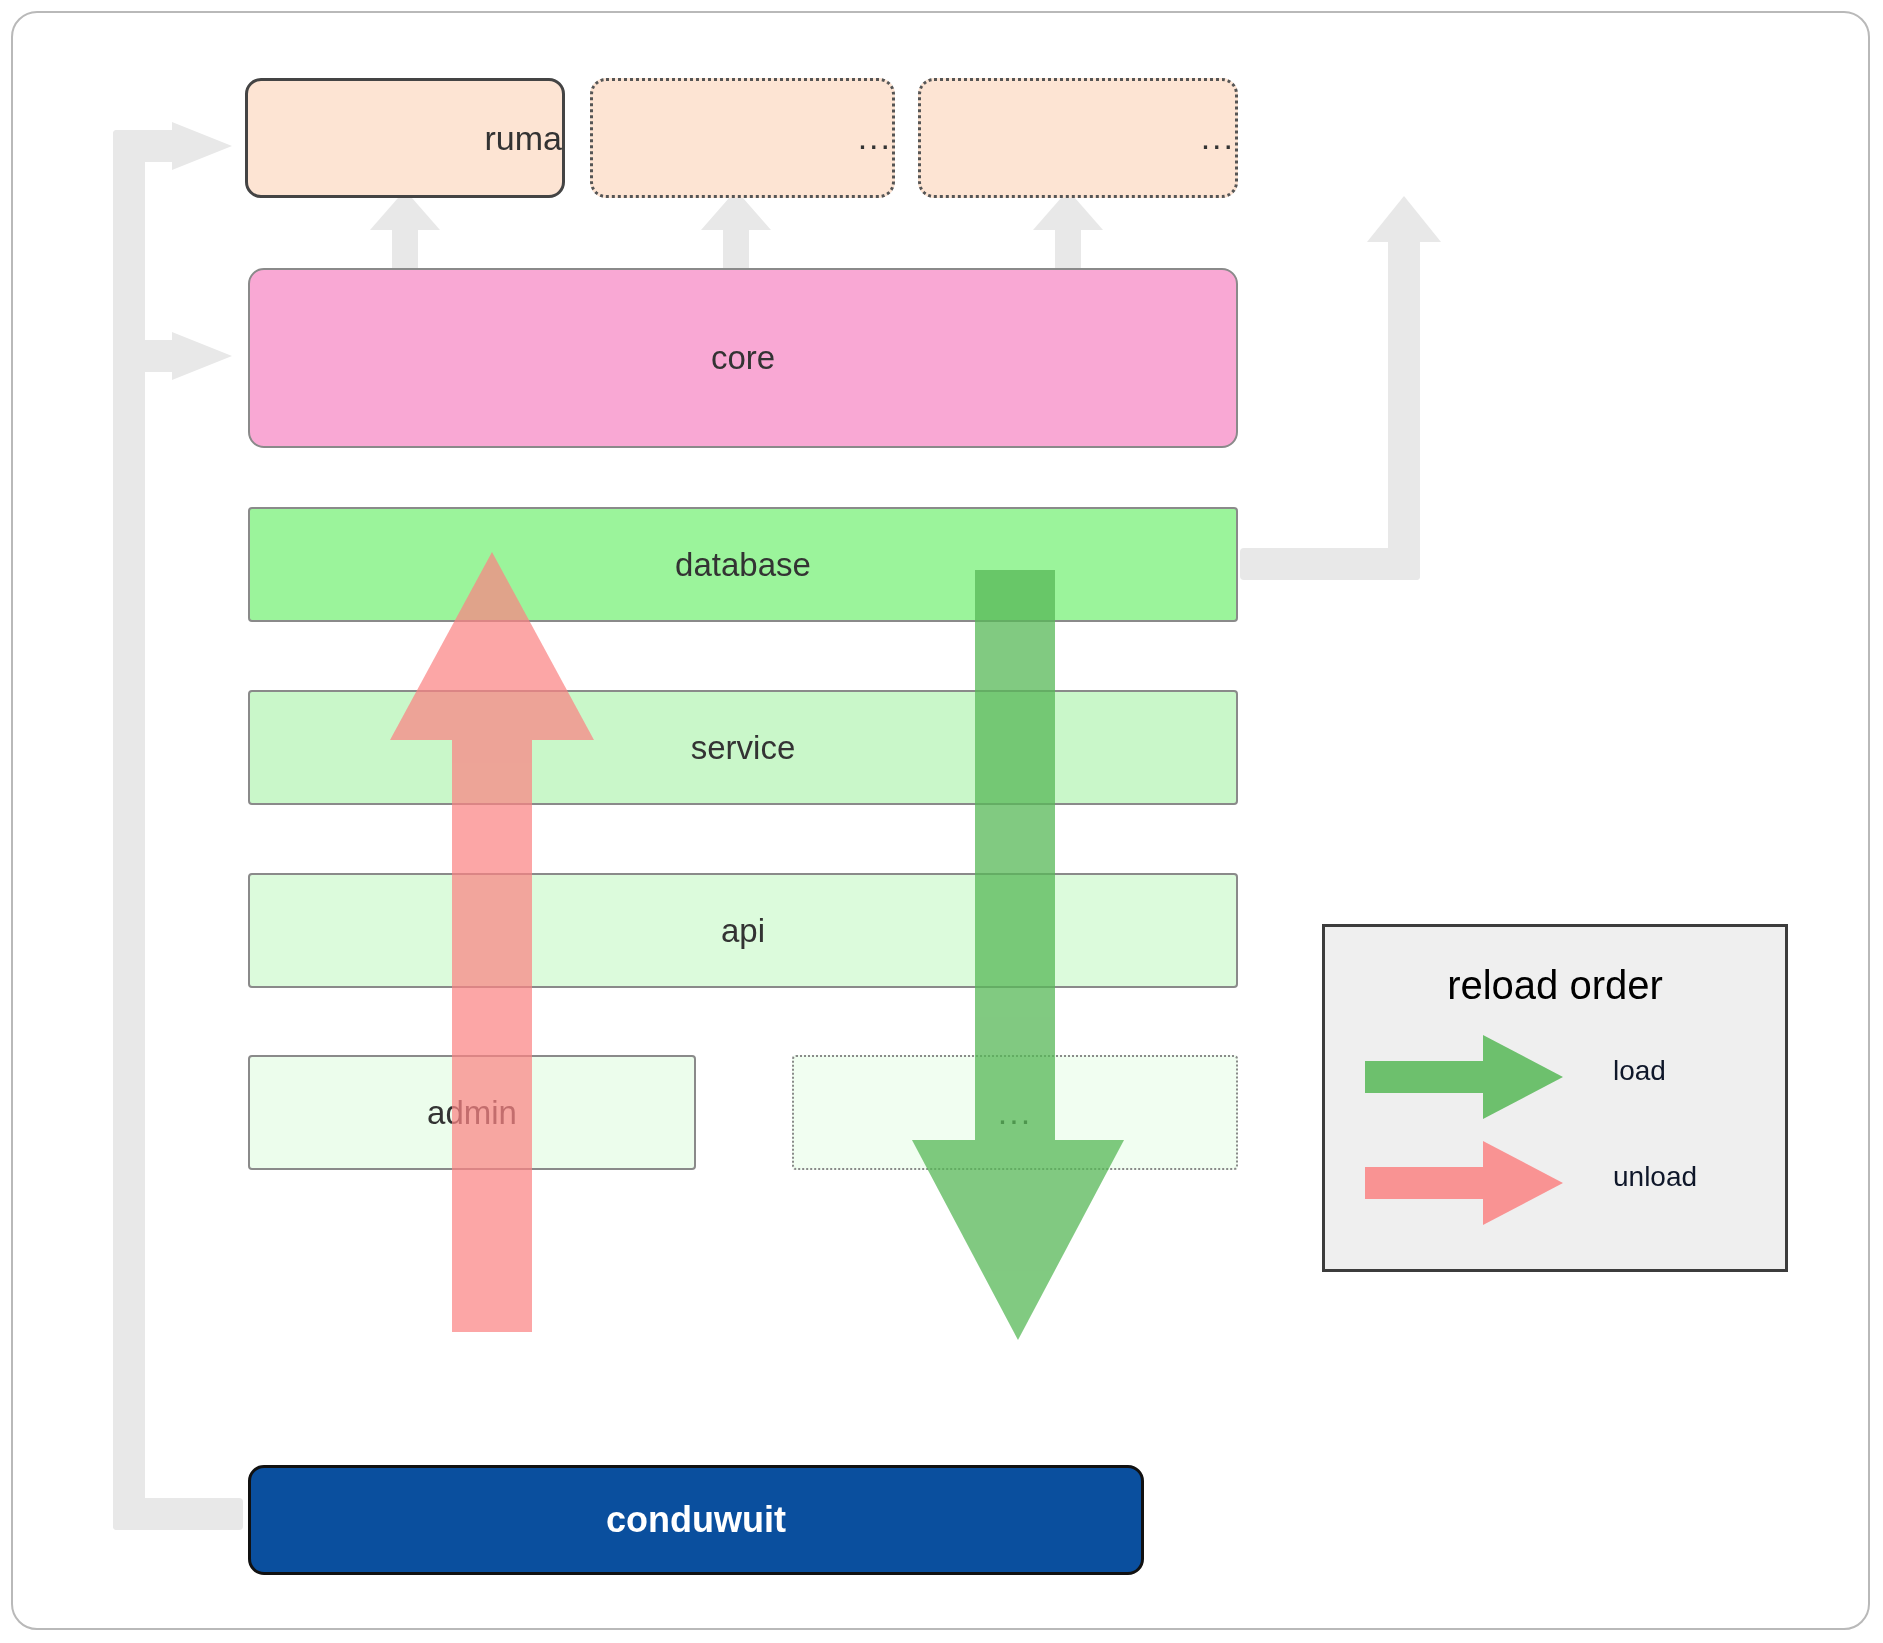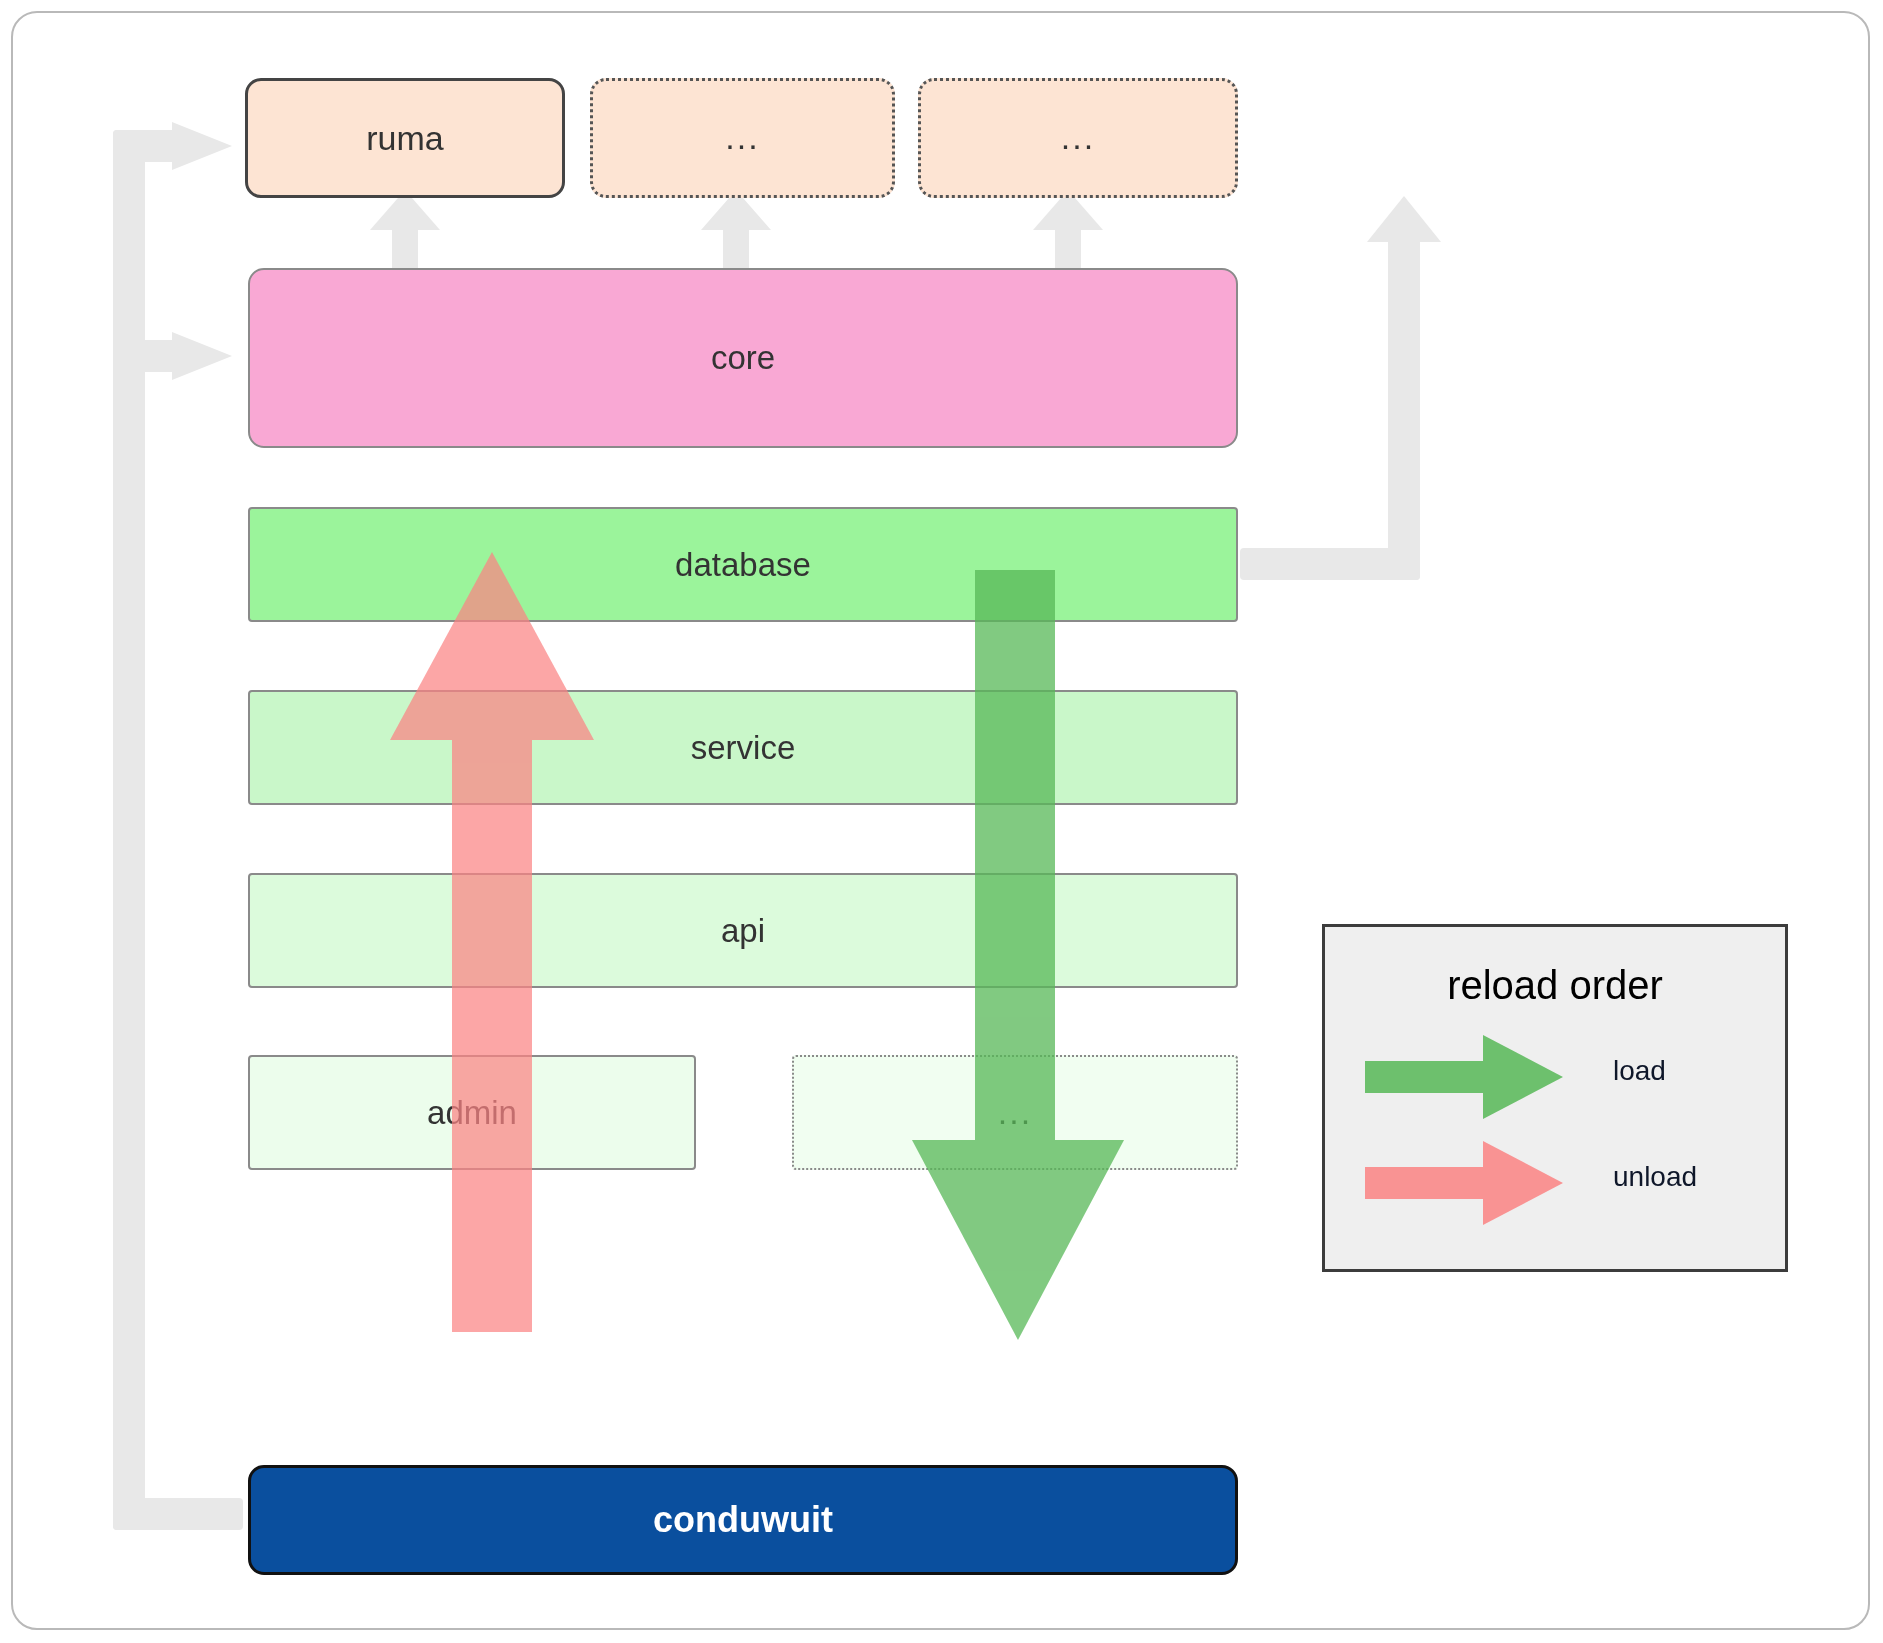--- a/index.html
+++ b/index.html
@@ -27,20 +27,21 @@
     font-size:33px;
     border-radius:14px;
   }
   
   .dep{
     height:120px;
     background:#fde4d3;
     border:3px solid #444444;
     border-radius:16px;
     font-size:34px;
+    justify-content:flex-end;
   }
   .dep.dotted{
     border:3px dotted #555555;
   }
   .dots{letter-spacing:2px;font-size:34px;line-height:0.4;}
   
   .core{
     background:#f9a8d4;
     border:2px solid #8a8a8a;
     border-radius:16px;
@@ -160,21 +161,21 @@
       <rect x="452" y="640" width="80" height="692" fill="#fb8484"></rect>
       <polygon points="390,740 492,552 594,740" fill="#fb8484"></polygon>
     </g>
 
     <g opacity="0.75">
       <rect x="975" y="570" width="80" height="665" fill="#57b857"></rect>
       <polygon points="912,1140 1018,1340 1124,1140" fill="#57b857"></polygon>
     </g>
   </svg>
 
-  <div class="node app" style="left:248px;top:1465px;width:990px;height:110px;">
+  <div class="node app" style="left:248px;top:1465px;width:896px;height:110px;">
     <span>conduwuit</span>
   </div>
 
   <div class="legend">
     <div class="legend-title">reload order</div>
     <svg class="legend-svg" viewBox="0 0 466 348">
       <g opacity="0.85">
         <rect x="40" y="134" width="165" height="32" fill="#57b857"></rect>
         <polygon points="158,108 158,192 238,150" fill="#57b857"></polygon>
       </g>

